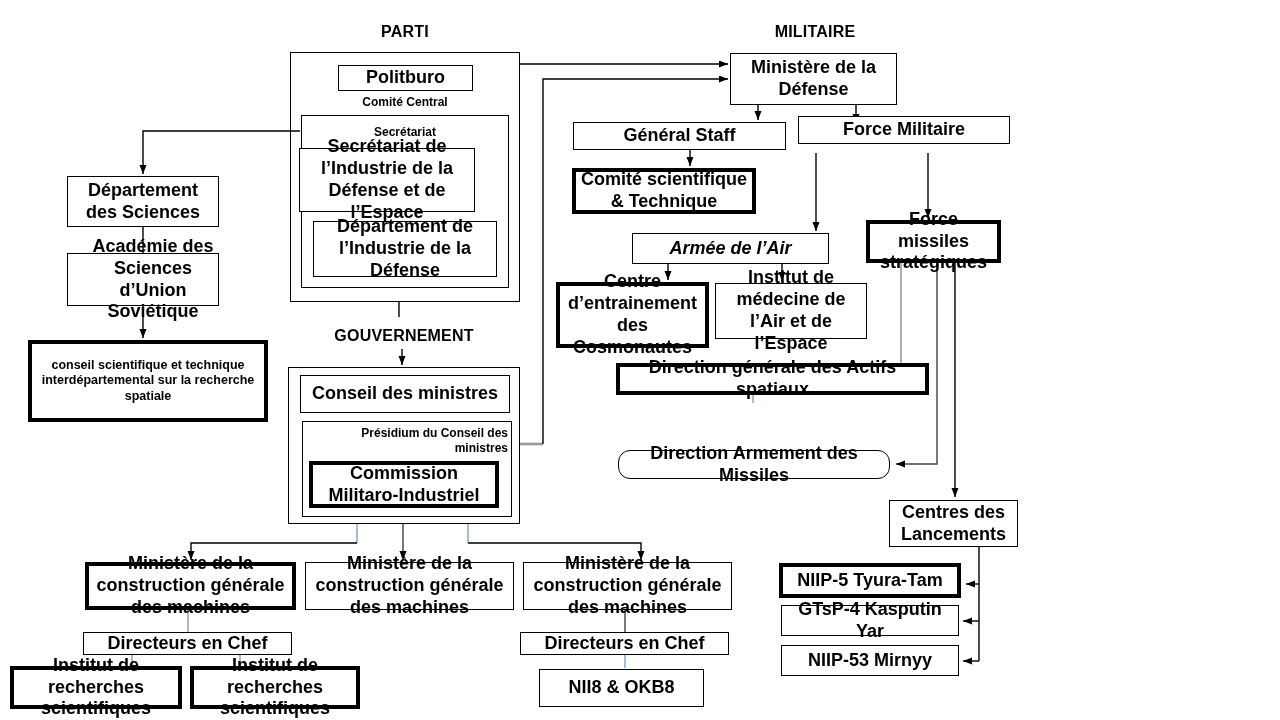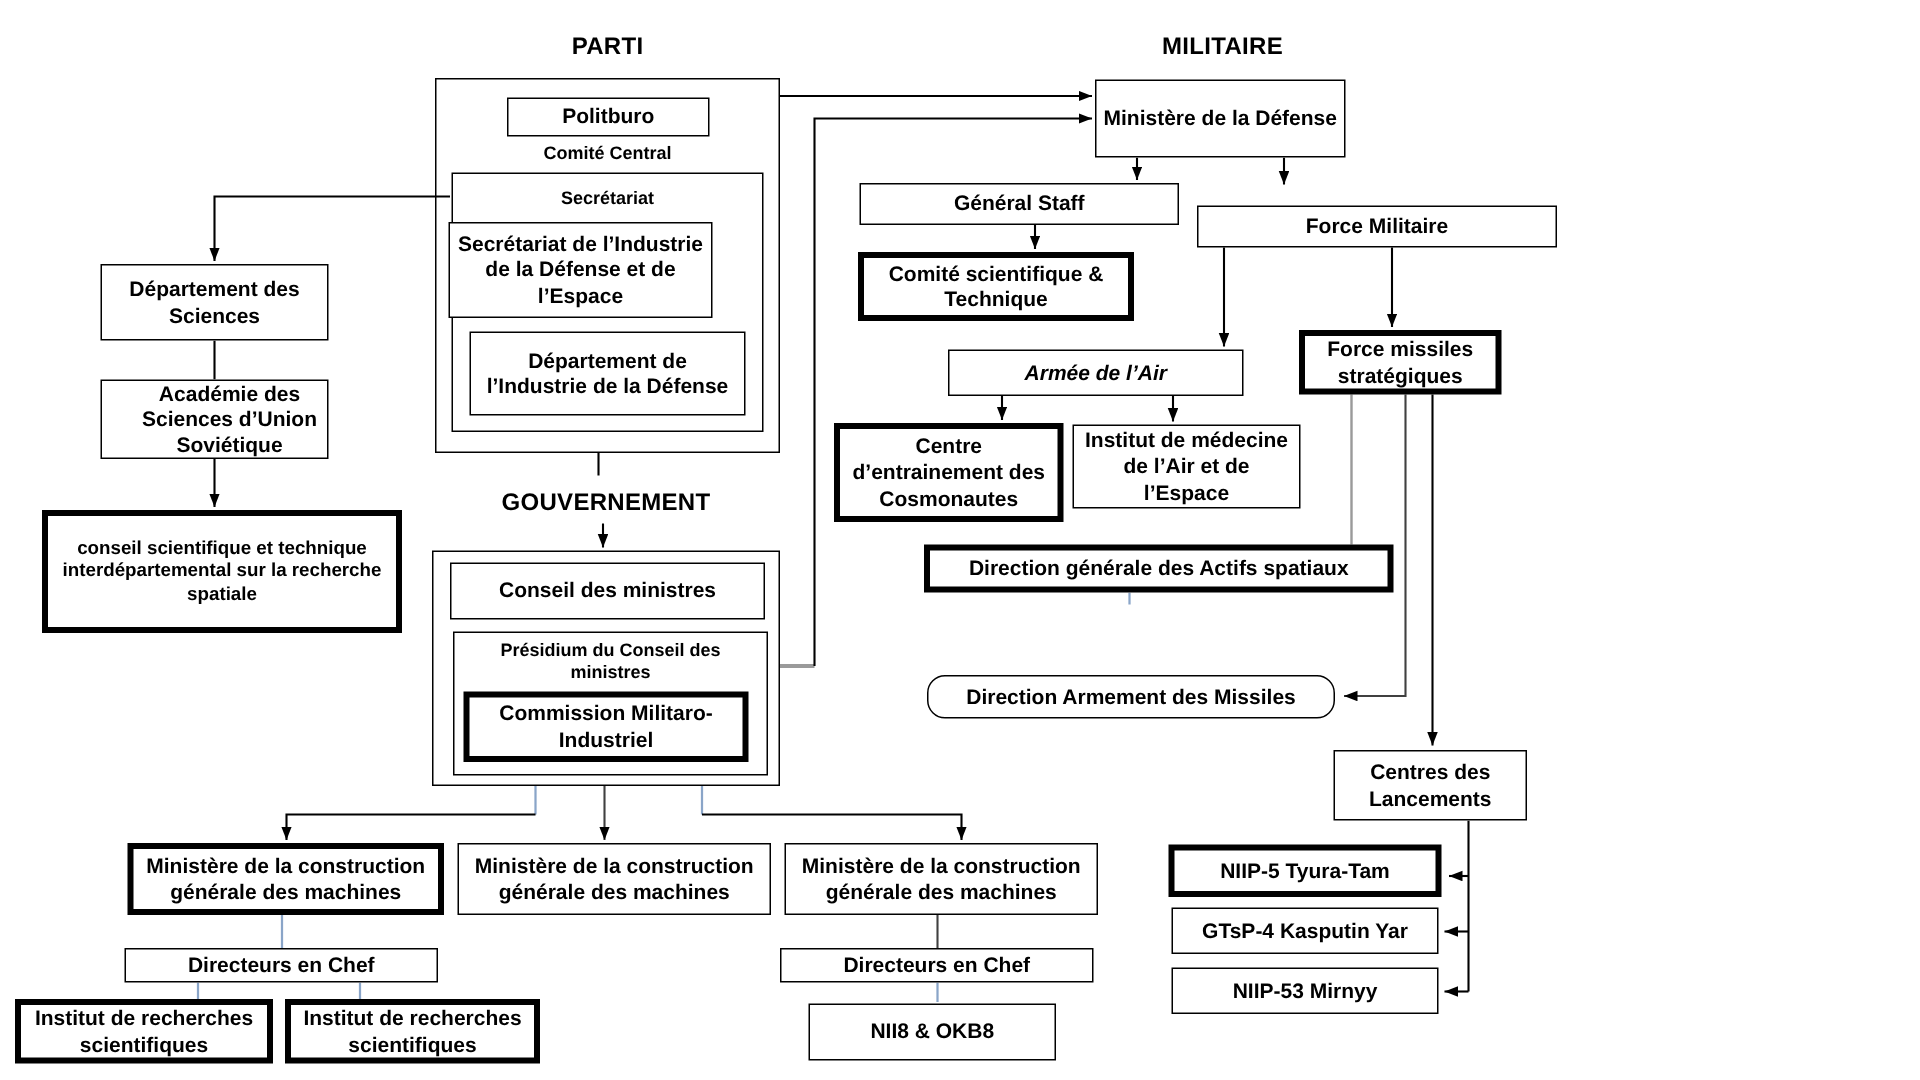--- a/index.html
+++ b/index.html
@@ -6,27 +6,27 @@
   #canvas{
     position:relative;width:1280px;height:720px;background:#ffffff;
     font-family:"Liberation Sans","DejaVu Sans",sans-serif;
     font-weight:700;color:#000;overflow:hidden;
   }
   #wires{position:absolute;left:0;top:0;width:1280px;height:720px;z-index:1;}
   .box{
     position:absolute;box-sizing:border-box;background:#fff;
     border:1.6px solid #000;z-index:2;
     display:flex;align-items:center;justify-content:center;
-    text-align:center;font-size:14px;line-height:1.22;padding:2px 4px;
+    text-align:center;font-size:18px;line-height:1.22;padding:2px 4px;
   }
   .thick{border:4.5px solid #000;}
   .container{z-index:1;background:transparent;}
   .label{
     position:absolute;z-index:3;display:flex;align-items:center;justify-content:center;
-    text-align:center;font-size:12px;line-height:1.22;
+    text-align:right;font-size:12px;line-height:1.22;
   }
   .title{font-size:16px;letter-spacing:.2px;}
 </style>
 </head>
 <body>
 
 <div id="canvas">
 
   <svg id="wires" viewBox="0 0 1280 720">
     <defs>
@@ -94,21 +94,21 @@
   <div class="box thick" style="left:28px;top:340px;width:240px;height:82px;font-size:12.5px;">conseil scientifique et technique interdépartemental sur la recherche spatiale</div>
 
   <div class="box container" style="left:288px;top:367px;width:232px;height:157px;"></div>
   <div class="box" style="left:300px;top:375px;width:210px;height:38px;">Conseil des ministres</div>
   <div class="box container" style="left:302px;top:421px;width:210px;height:96px;"></div>
   <div class="label" style="left:306px;top:424px;width:202px;height:34px;">Présidium du Conseil des ministres</div>
   <div class="box thick" style="left:309px;top:461px;width:190px;height:47px;">Commission Militaro-Industriel</div>
 
   <div class="box" style="left:730px;top:53px;width:167px;height:52px;">Ministère de la Défense</div>
   <div class="box" style="left:573px;top:122px;width:213px;height:28px;">Général Staff</div>
-  <div class="box" style="left:798px;top:137px;width:240px;height:28px;">Force Militaire</div>
+  <div class="box" style="left:798px;top:116px;width:212px;height:28px;">Force Militaire</div>
   <div class="box thick" style="left:572px;top:168px;width:184px;height:46px;">Comité scientifique &amp; Technique</div>
   <div class="box" style="left:632px;top:233px;width:197px;height:31px;font-style:italic;">Armée de l’Air</div>
   <div class="box thick" style="left:556px;top:282px;width:153px;height:66px;">Centre d’entrainement des Cosmonautes</div>
   <div class="box" style="left:715px;top:283px;width:152px;height:56px;">Institut de médecine de l’Air et de l’Espace</div>
   <div class="box thick" style="left:866px;top:220px;width:135px;height:43px;">Force missiles stratégiques</div>
   <div class="box thick" style="left:616px;top:363px;width:313px;height:32px;">Direction générale des Actifs spatiaux</div>
   <div class="box" style="left:618px;top:450px;width:272px;height:29px;border-radius:12px;">Direction Armement des Missiles</div>
   <div class="box" style="left:889px;top:500px;width:129px;height:47px;">Centres des Lancements</div>
   <div class="box thick" style="left:779px;top:563px;width:182px;height:35px;">NIIP-5 Tyura-Tam</div>
   <div class="box" style="left:781px;top:605px;width:178px;height:31px;">GTsP-4 Kasputin Yar</div>

